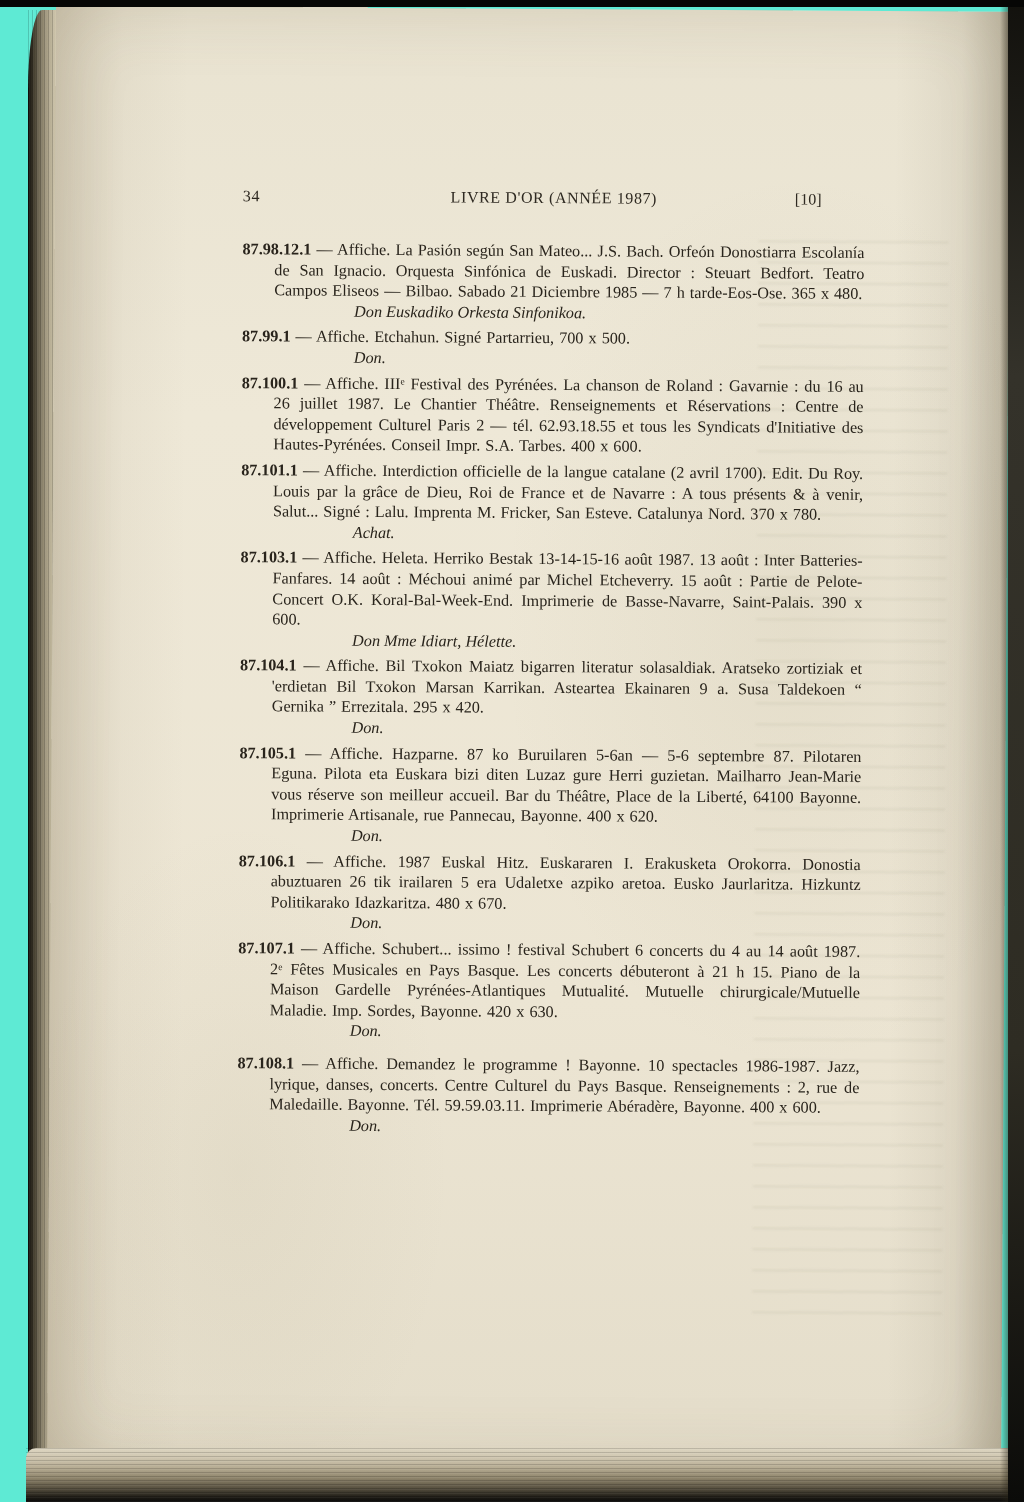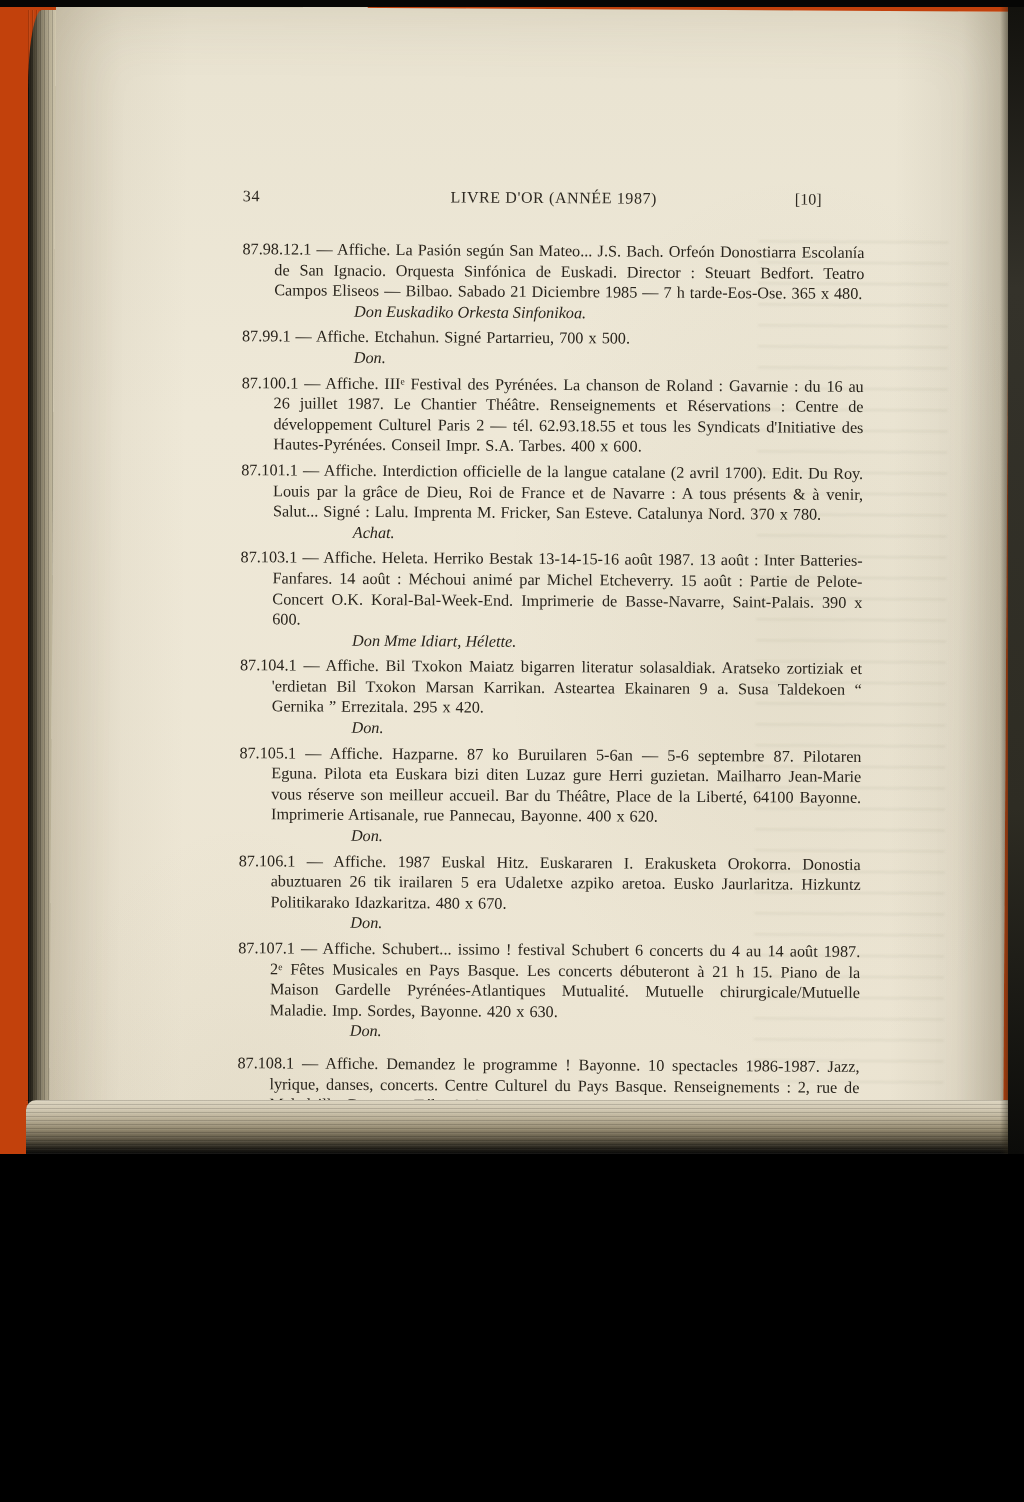--- a/index.html
+++ b/index.html
@@ -1,20 +1,20 @@
 <!DOCTYPE html>
 <html><head>
 <meta charset="utf-8">
 <style>
   html, body { margin: 0; padding: 0; background: #000; }
   .photo {
     position: relative;
     width: 1024px;
-    height: 1154px;
-    background: #c2410c;
+    height: 1502px;
+    background: #5eead4;
     overflow: hidden;
     font-family: "Liberation Serif", "DejaVu Serif", serif;
   }
 
   
   .stack-left {
     position: absolute;
     left: 28px; top: 10px;
     width: 38px; height: 1482px;
     background: linear-gradient(90deg,
@@ -135,21 +135,21 @@
   .entry:last-child { margin-top: 12px; }
   .entry-text {
     margin: 0;
     font-size: 16.2px;
     line-height: 20.6px;
     text-align: justify;
     padding-left: 32px;
     text-indent: -32px;
     word-spacing: 1px;
   }
-  .entry-number { white-space: nowrap; }
+  .entry-number { white-space: nowrap; font-weight: bold; }
   .credit {
     margin: 0;
     font-size: 16.2px;
     line-height: 20.6px;
     font-style: italic;
     padding-left: 112px;
   }
 </style>
 </head>
 <body>

